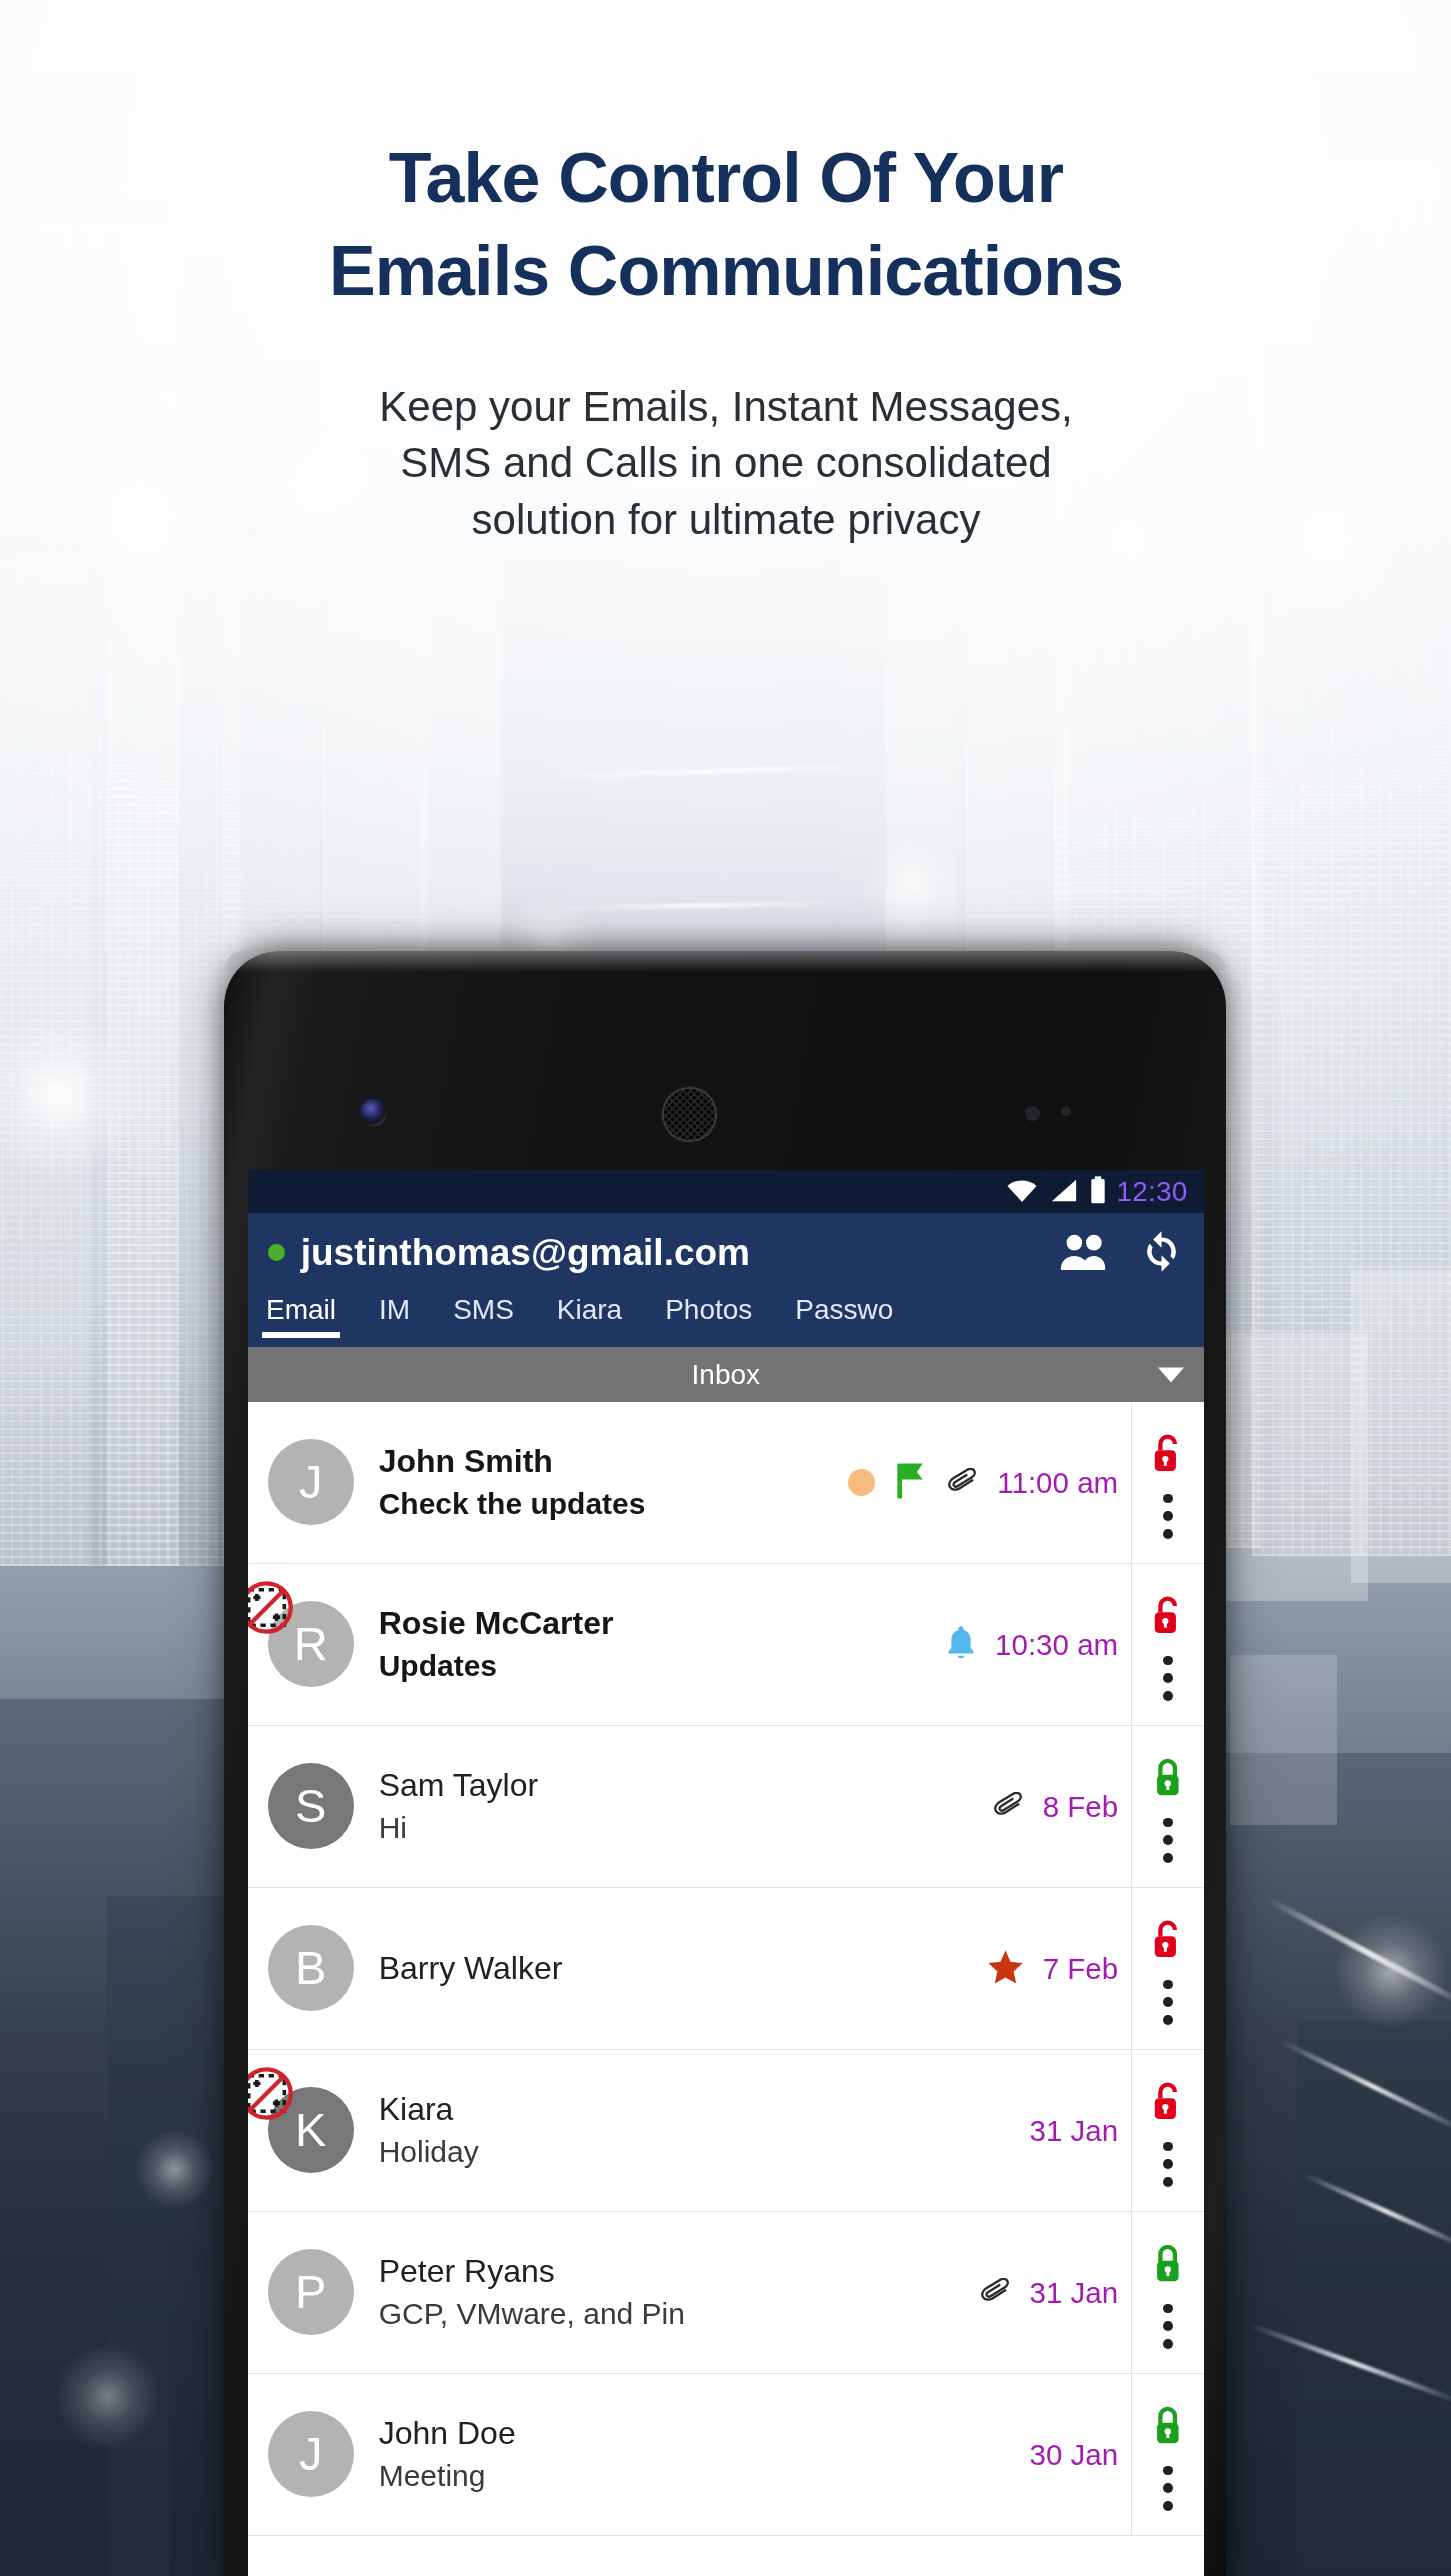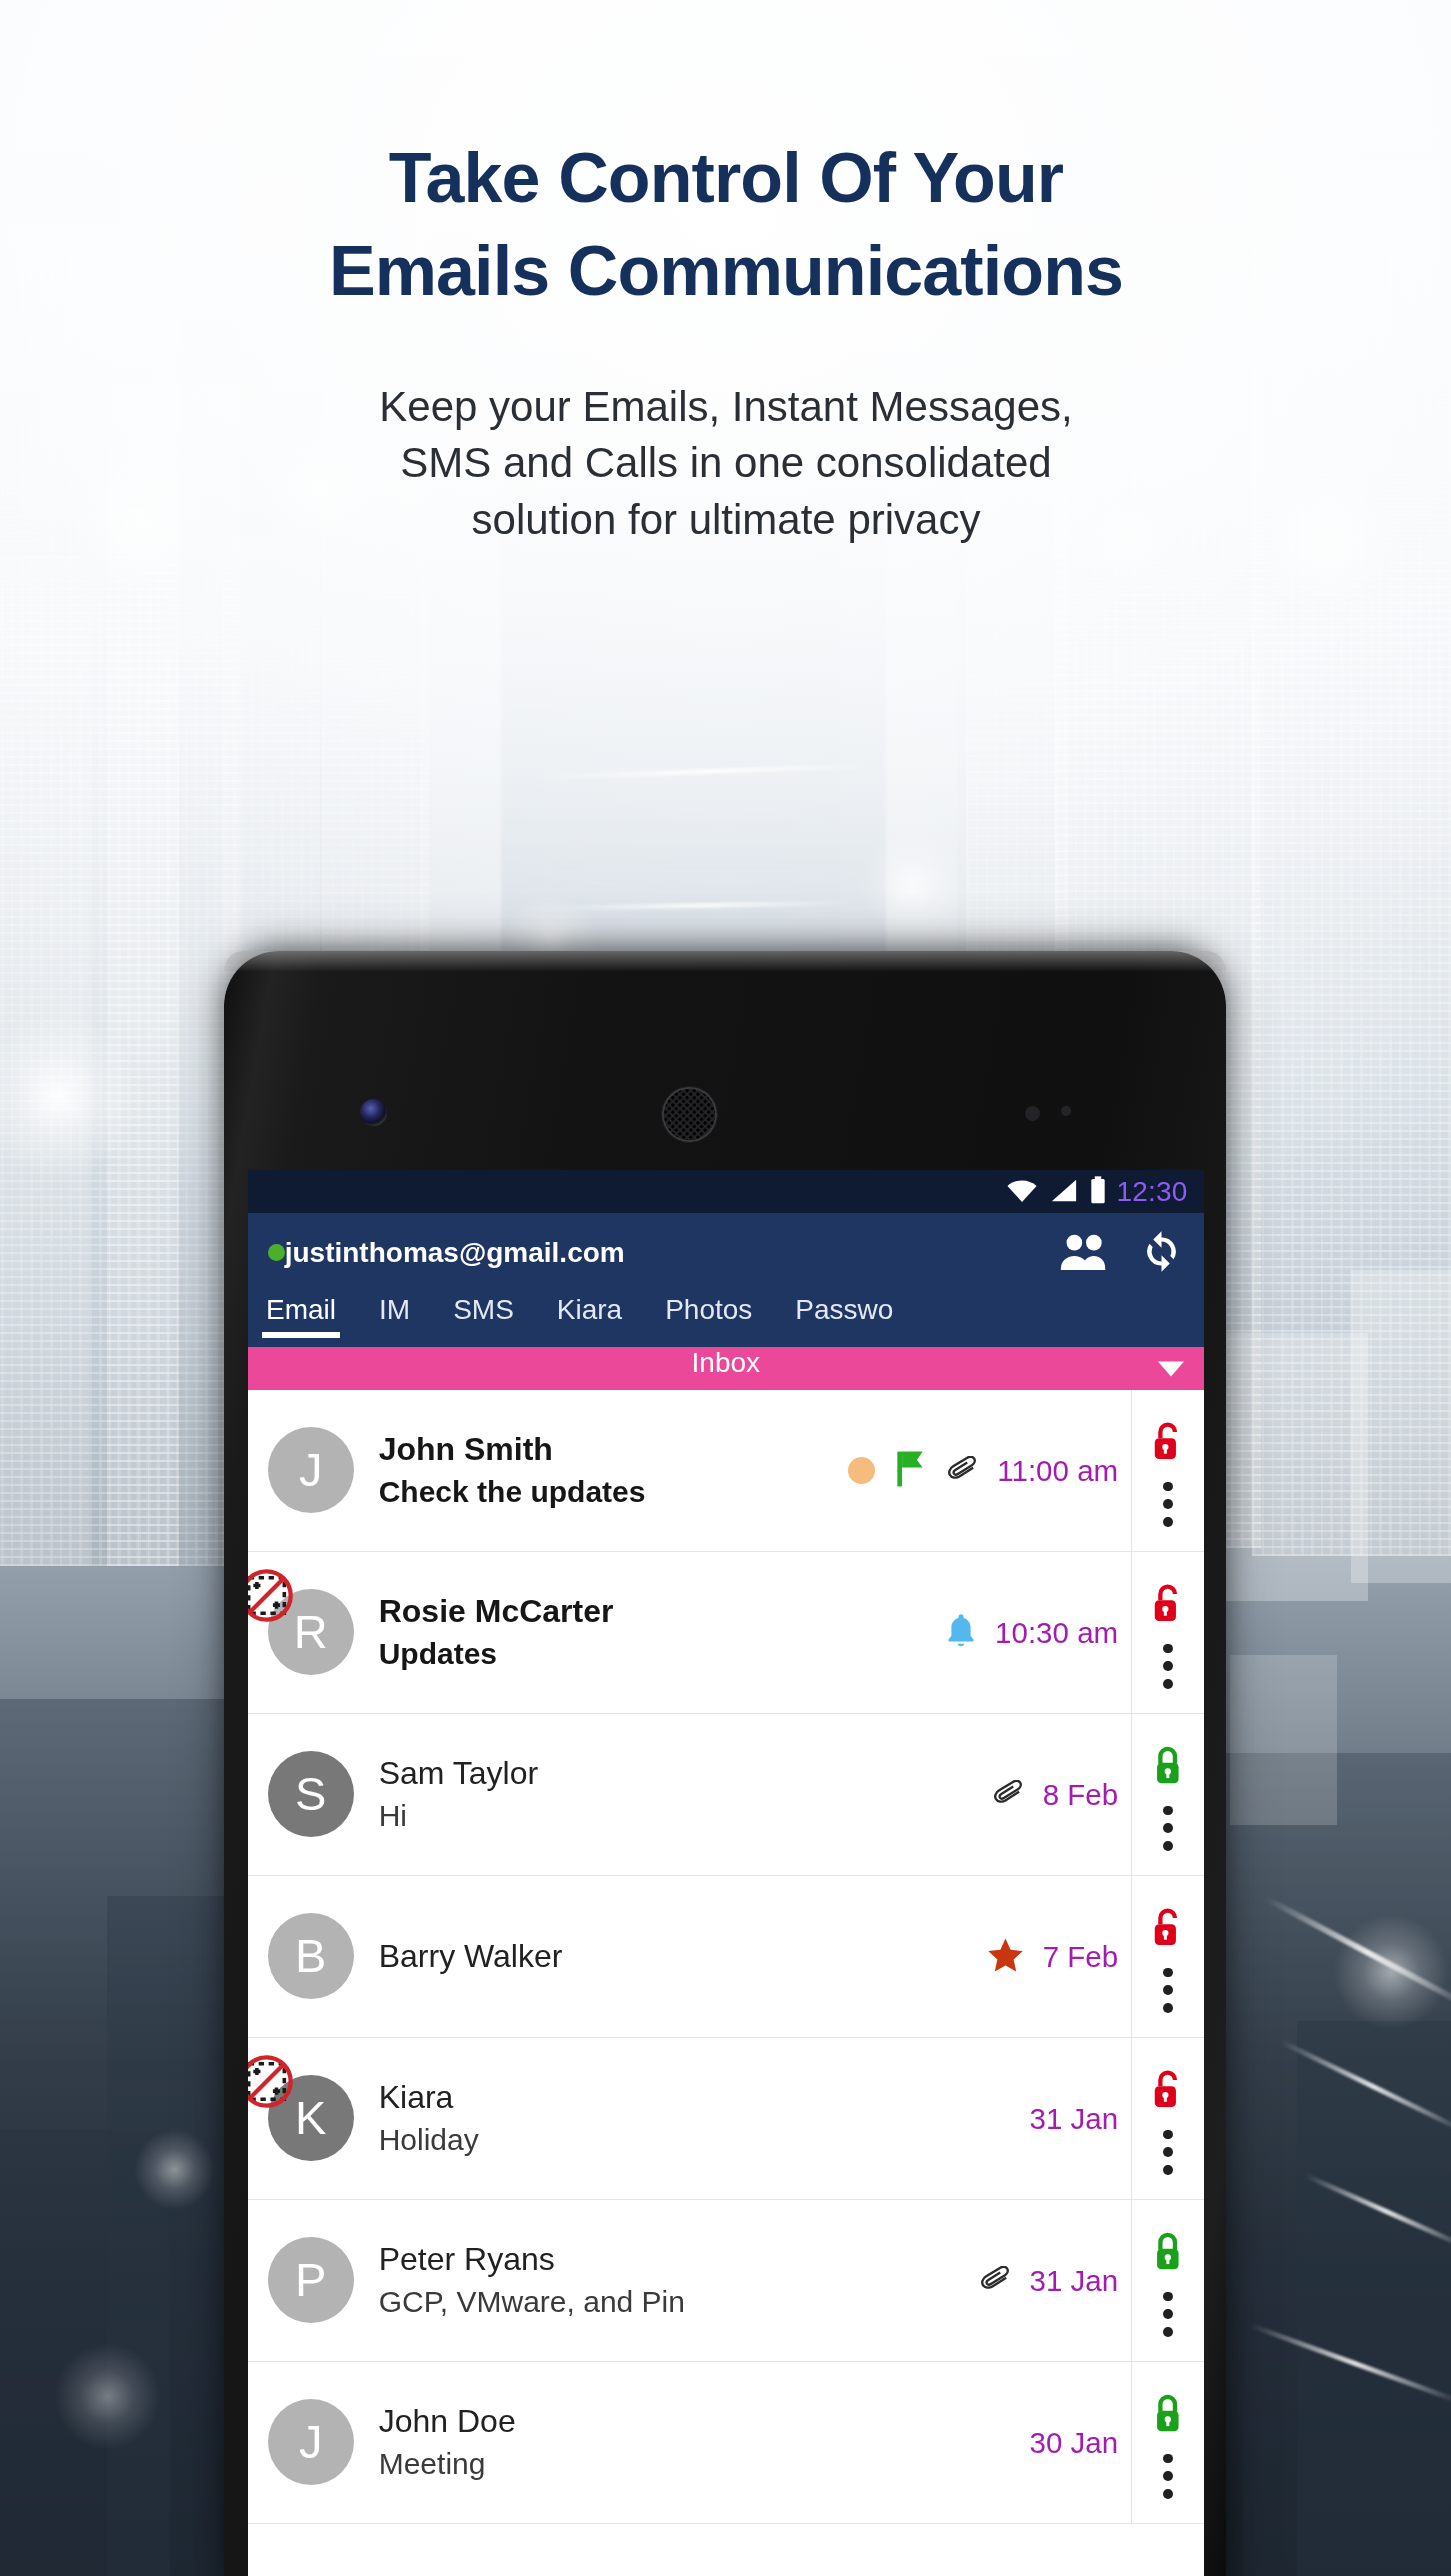--- a/index.html
+++ b/index.html
@@ -120,21 +120,21 @@
     padding-right:16px; gap:9.8px;
   }
   #statusbar .clock { color:#8b5cf6; font-size:28px; font-weight:400; letter-spacing:0.2px; }
 
   
   #acctbar {
     height:79px; background:#1e3661;
     display:flex; align-items:center; padding:0 19.7px 0 19.7px;
   }
   #onlineDot { width:17px; height:17px; border-radius:50%; background:#4caf2a; flex:0 0 auto; }
-  #acctEmail { color:#fff; font-size:28px; font-weight:bold; white-space:nowrap; }
+  #acctEmail { color:#fff; font-size:37px; font-weight:bold; margin-left:16px; white-space:nowrap; }
   #acctSpacer { flex:1 1 auto; }
   .hdrIcon { flex:0 0 auto; margin-left:27px; }
 
   
   #tabs {
     height:55px; background:#1e3661;
     display:flex; align-items:flex-start; padding-left:18px;
     position:relative; white-space:nowrap;
   }
   .tab {
@@ -142,22 +142,22 @@
     margin-right:43px; position:relative;
   }
   .tab.active { color:#ffffff; }
   .tab.active::after {
     content:""; position:absolute; left:-3.6px; right:-3.6px; bottom:-12.5px;
     height:6.3px; background:#fff;
   }
 
   
   #folderbar {
-    height:43px; background:#ec4899;
-    display:flex; justify-content:center;
+    height:55px; background:#737373;
+    display:flex; align-items:center; justify-content:center;
     position:relative;
   }
   #folderName { color:#fff; font-size:28px; }
   #folderCaret {
     position:absolute; right:19.7px; top:50%; transform:translateY(-50%);
     width:0; height:0; border-left:13.4px solid transparent; border-right:13.4px solid transparent;
     border-top:15px solid #ffffff;
   }
 
   

